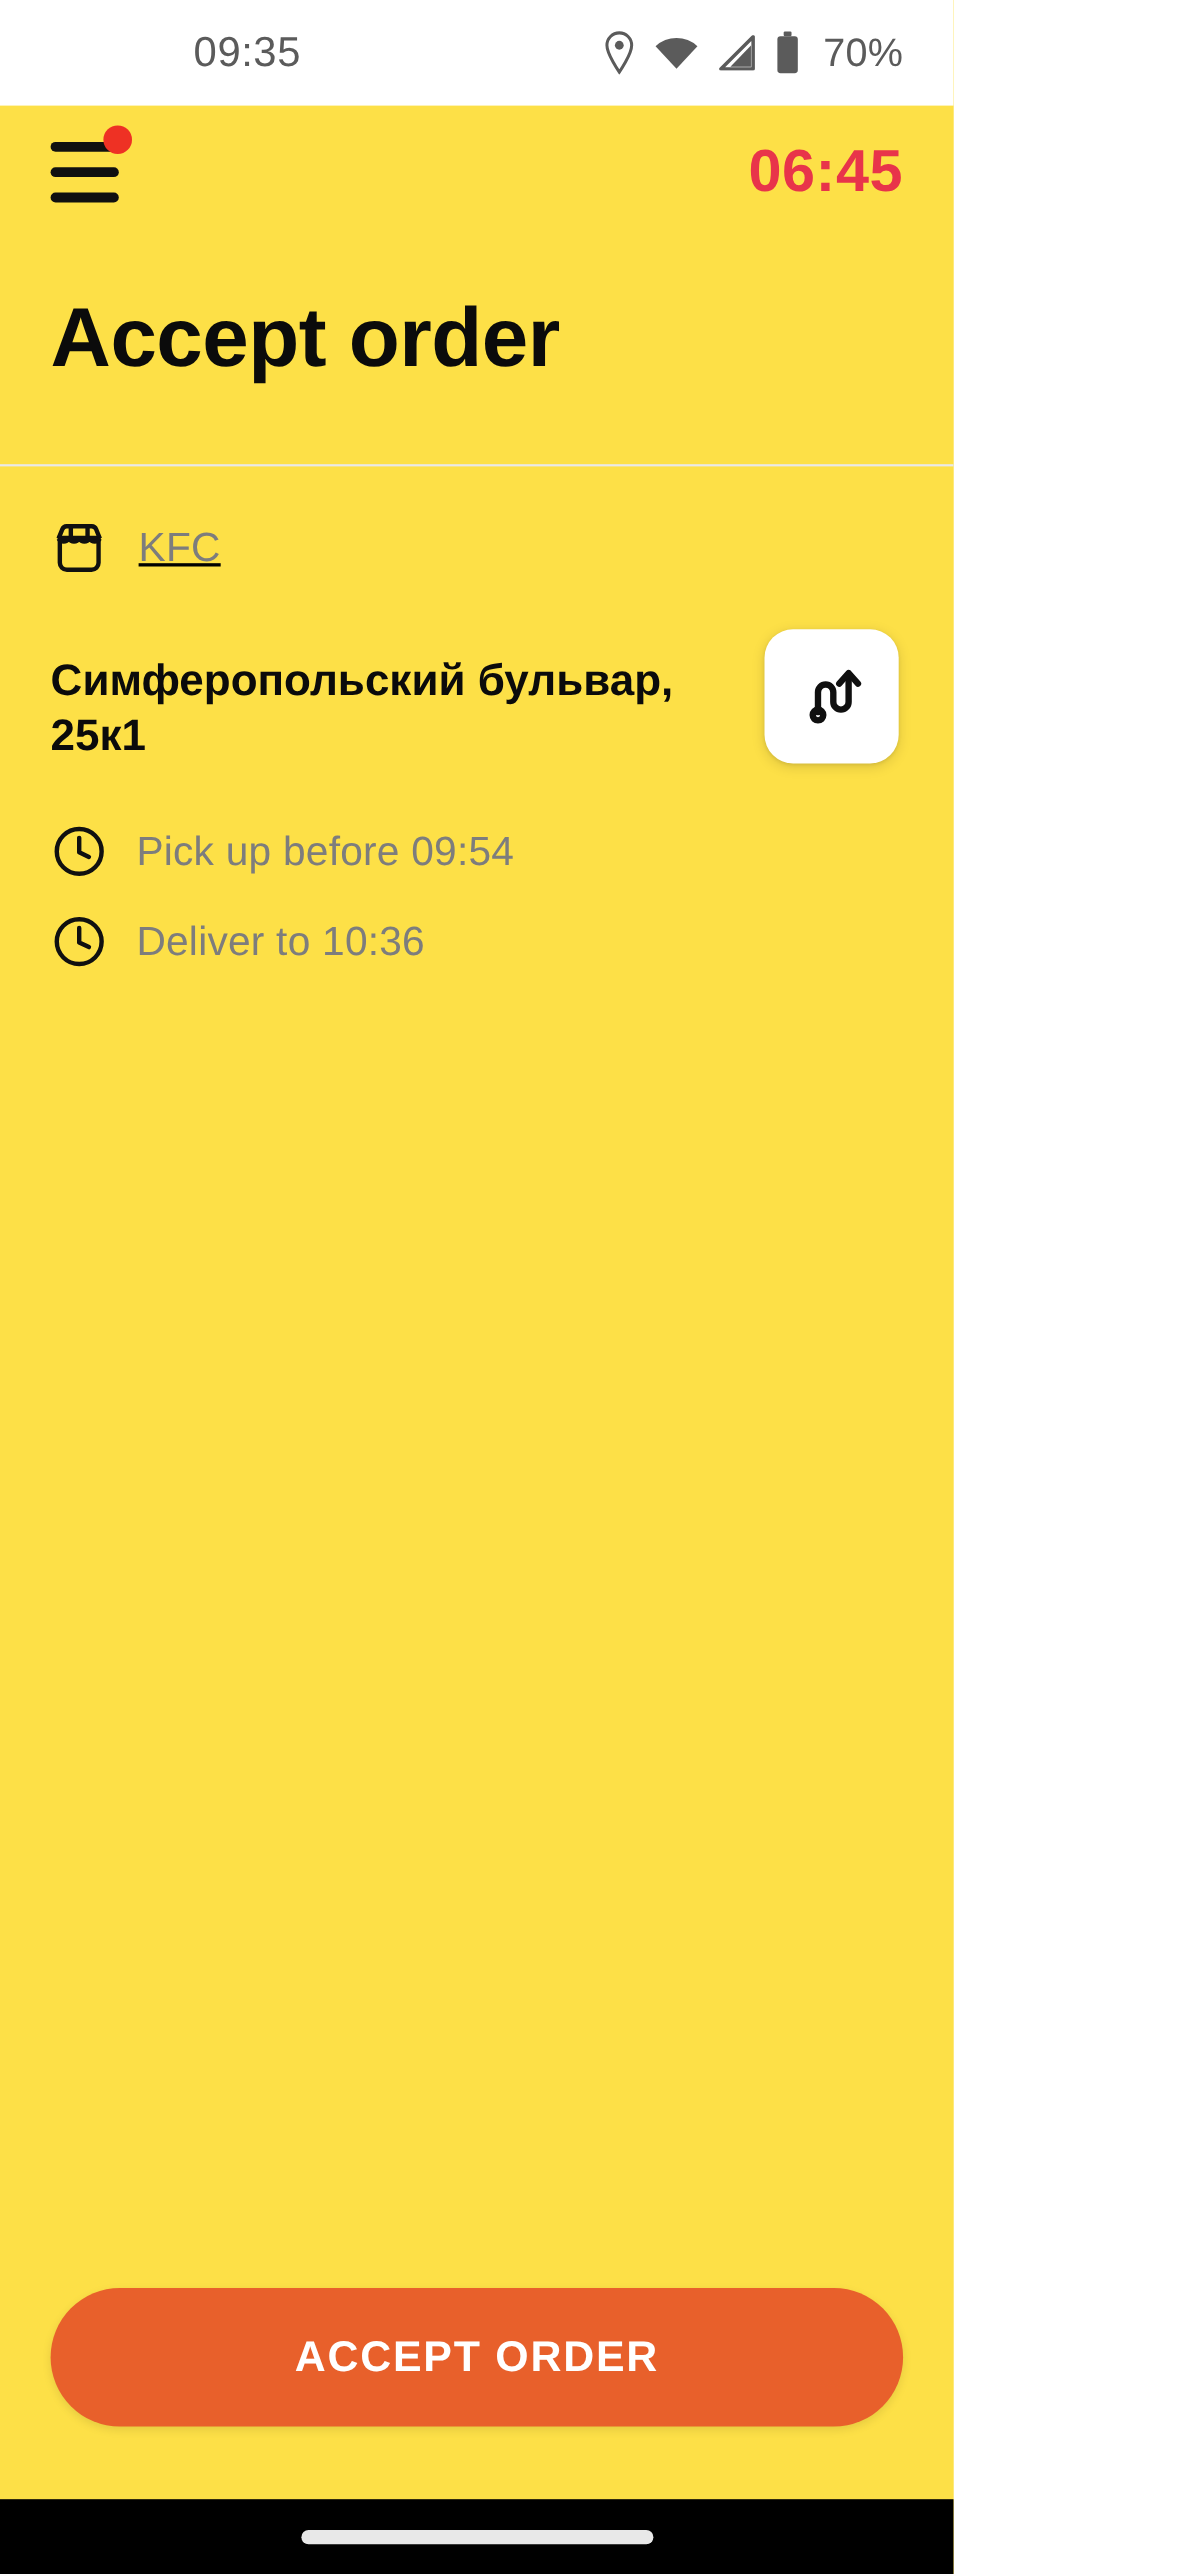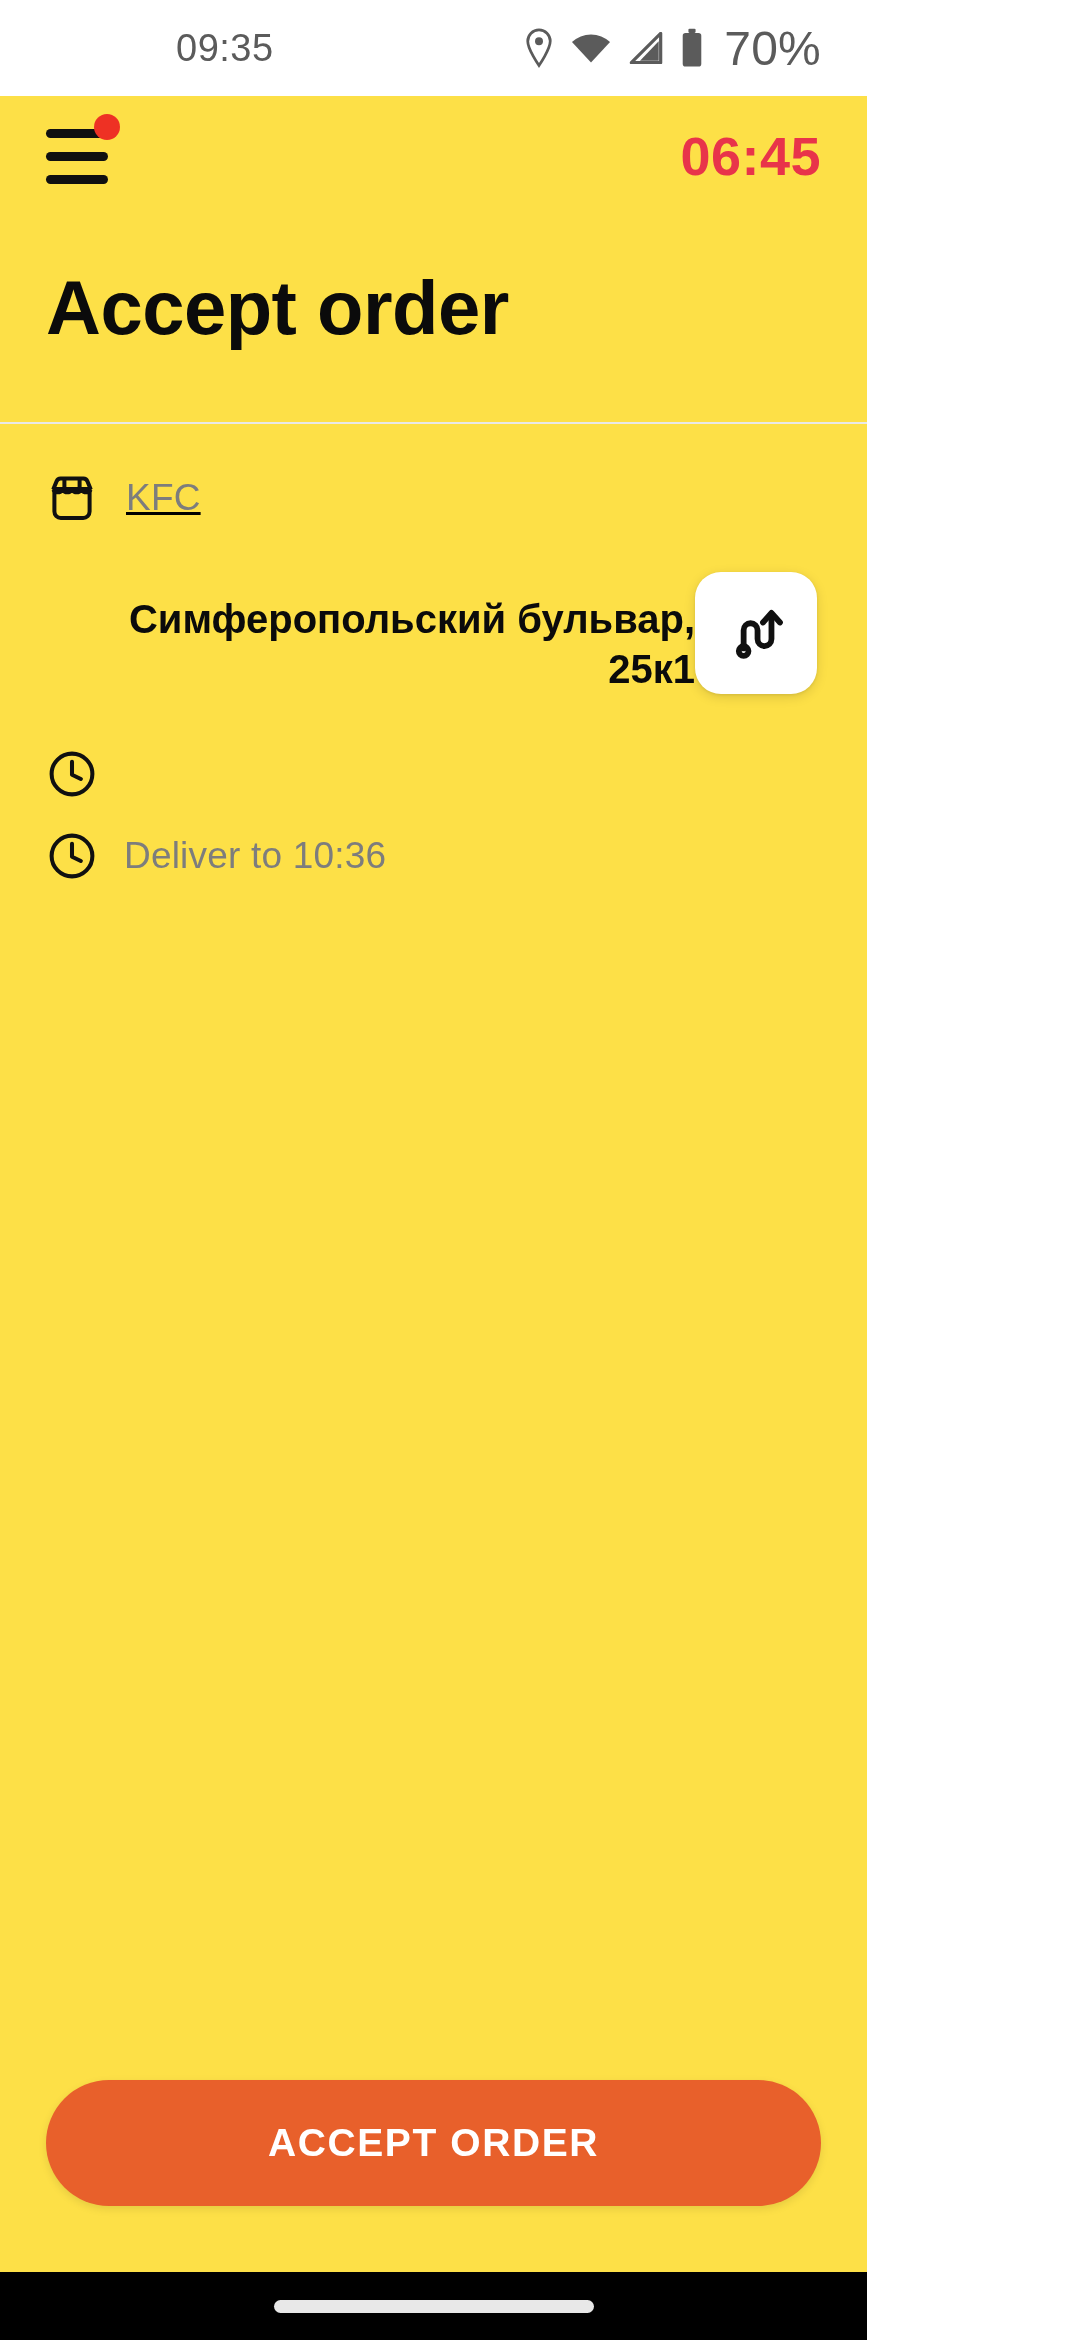--- a/index.html
+++ b/index.html
@@ -39,21 +39,21 @@
     padding-left:176px;
     font-family:"Liberation Sans", sans-serif;
   }
   .status-icons {
     display:flex;
     align-items:center;
     gap:16px;
   }
   .status-icons svg { display:block; }
   .battery-pct {
-    font-size:48px;
+    font-size:36px;
     color:#5b5b5b;
     margin-left:4px;
     letter-spacing:0.2px;
   }
 
   
   .app-bar {
     flex:0 0 120px;
     height:120px;
     display:flex;
@@ -132,21 +132,20 @@
     color:#7d7d7d;
     letter-spacing:0.2px;
   }
 
   .address-row {
     display:flex;
     align-items:flex-start;
     justify-content:space-between;
     margin-bottom:54px;
     min-height:120px;
-    text-align:right;
   }
   .address-text {
     font-size:40px;
     font-weight:bold;
     color:#0b0b0b;
     line-height:1.25;
     padding-top:22px;
     max-width:780px;
   }
   .route-button {
@@ -303,20 +302,21 @@
       </div>
     </div>
 
     <div class="time-row">
       <span class="icon-slot">
         <svg width="50" height="50" viewBox="0 0 26 26">
           <circle cx="13" cy="13" r="10.6" fill="none" stroke="#101010" stroke-width="2.1"></circle>
           <path d="M13 6.6 L13 13.4 L17.6 15.6" fill="none" stroke="#101010" stroke-width="2.1" stroke-linecap="round" stroke-linejoin="round"></path>
         </svg>
       </span>
+      <span class="time-text">Pick up before 09:54</span>
     </div>
 
     <div class="time-row">
       <span class="icon-slot">
         <svg width="50" height="50" viewBox="0 0 26 26">
           <circle cx="13" cy="13" r="10.6" fill="none" stroke="#101010" stroke-width="2.1"></circle>
           <path d="M13 6.6 L13 13.4 L17.6 15.6" fill="none" stroke="#101010" stroke-width="2.1" stroke-linecap="round" stroke-linejoin="round"></path>
         </svg>
       </span>
       <span class="time-text">Deliver to 10:36</span>

